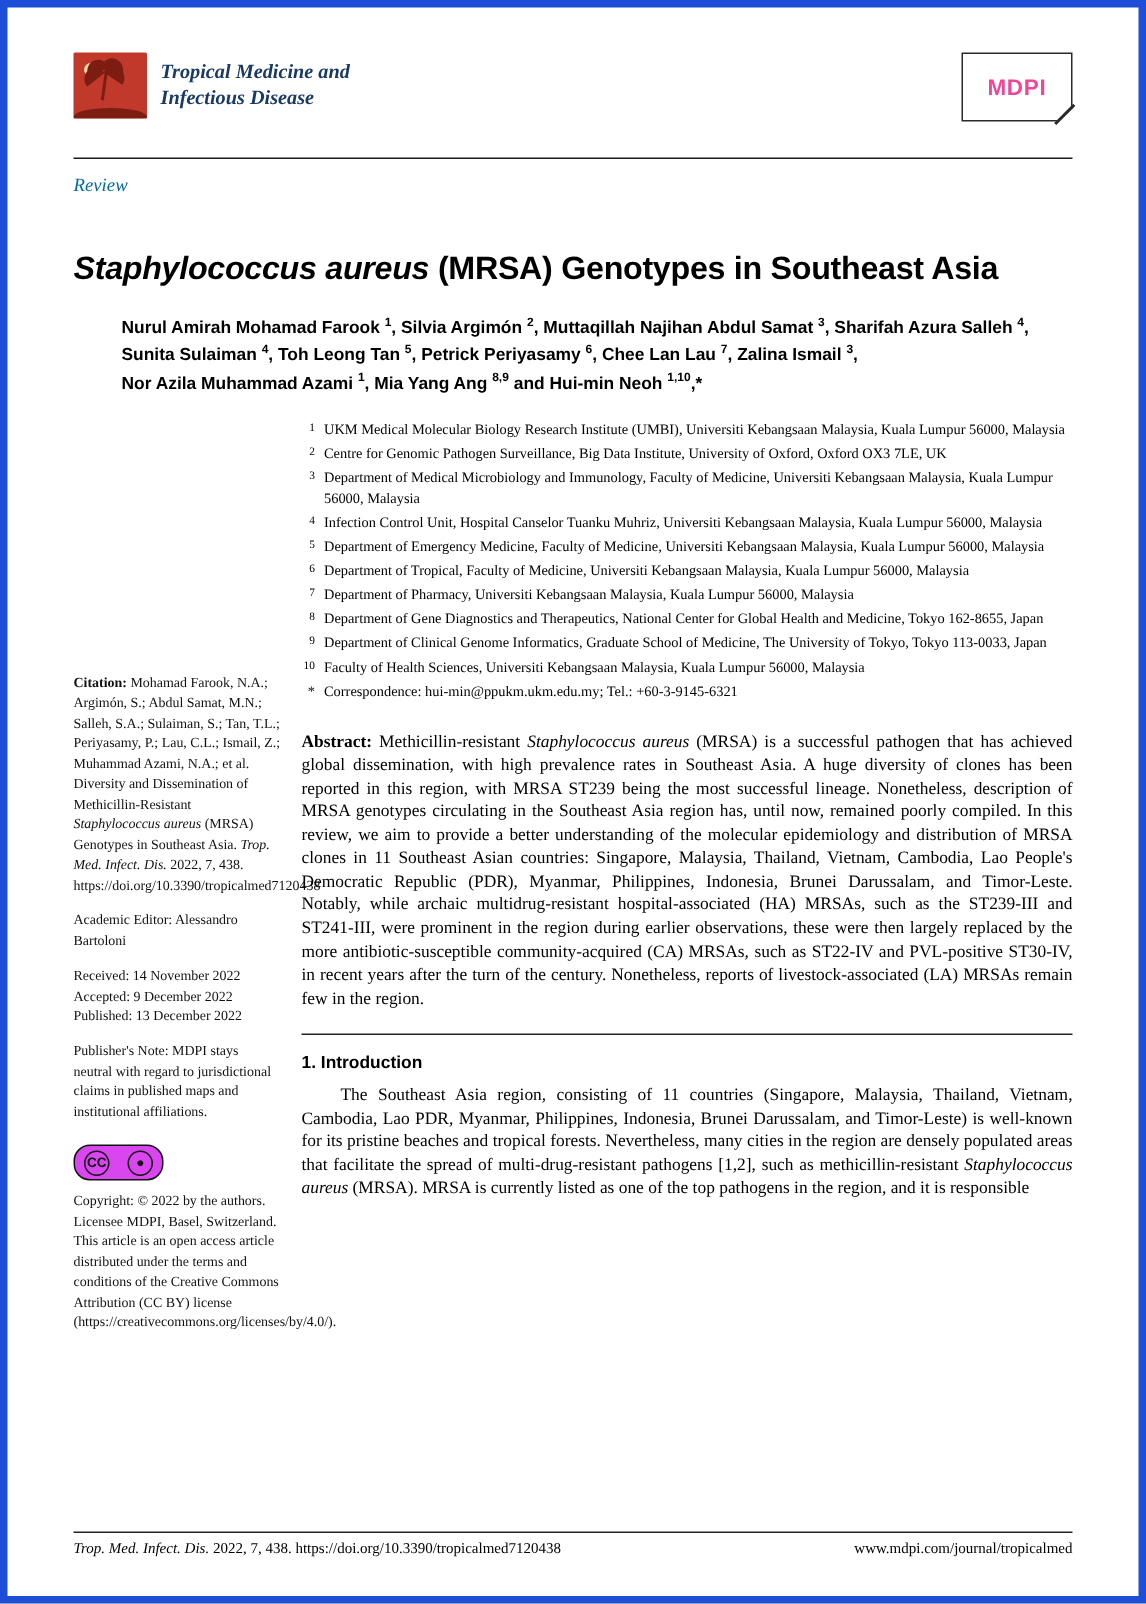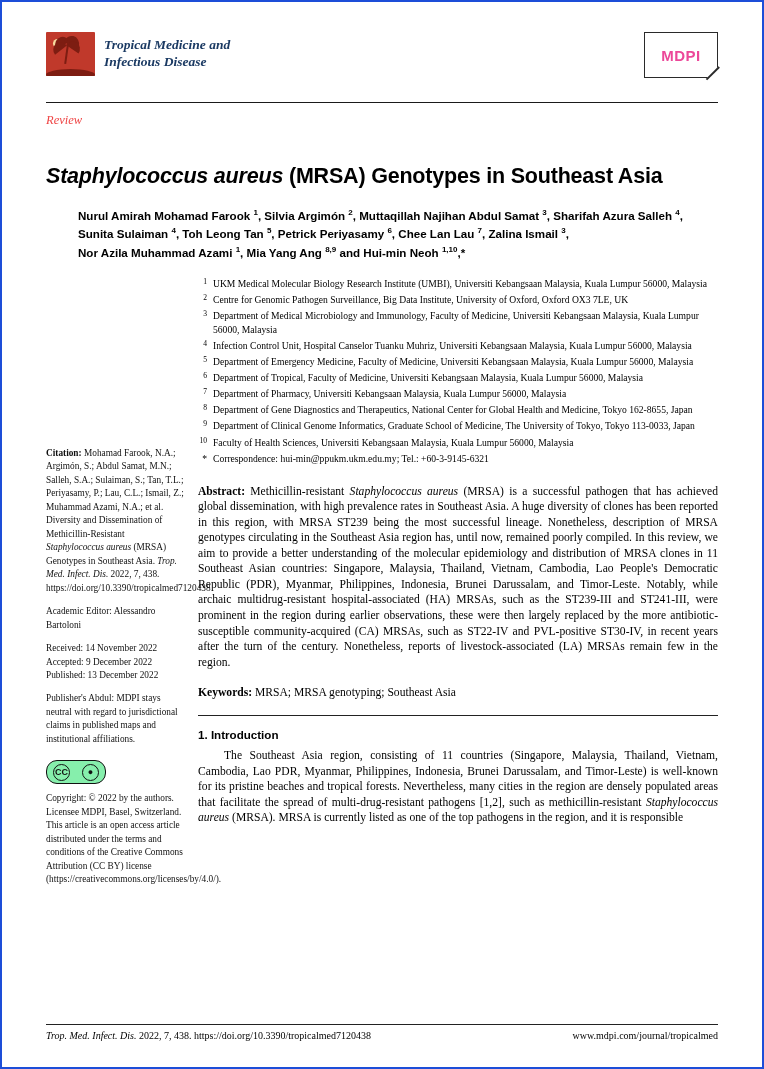--- a/index.html
+++ b/index.html
@@ -9,21 +9,21 @@
   }
   .page {
     width: 764px;
     height: 1069px;
     background: #ffffff;
     position: relative;
     box-sizing: border-box;
     font-family: "Liberation Serif", serif;
     color: #000;
     overflow: hidden;
-    border: 2px solid #1d4ed8;
+    border: 5px solid #1d4ed8;
   }
   .inner {
     position: absolute;
     left: 44px;
     right: 44px;
     top: 30px;
     bottom: 24px;
   }
 
   
@@ -120,21 +120,21 @@
   .rule {
     border-top: 1px solid #1a1a1a;
     margin-top: 4px;
   }
 
   
   .article-type {
     font-size: 12.5px;
     font-style: italic;
     margin-top: 10px;
-    color: #ef4444;
+    color: #0369a1;
   }
   .title {
     font-family: "Liberation Sans", sans-serif;
     font-size: 21.5px;
     font-weight: bold;
     line-height: 1.27;
     margin-top: 8px;
     letter-spacing: -0.2px;
   }
   .title .ital { font-style: italic; }
@@ -193,21 +193,21 @@
   .citation-block .ital { font-style: italic; }
   .sep-space { height: 12px; }
 
   .cc-box {
     margin-top: 14px;
     width: 58px; height: 22px;
     border: 1px solid #111;
     border-radius: 11px;
     display: flex;
     align-items: flex-end;
-    background: #86efac;
+    background: #d946ef;
     overflow: hidden;
   }
   .cc-box .seg {
     width: 29px; height: 100%;
     display: flex; align-items: center; justify-content: center;
     font-family: "Liberation Sans", sans-serif;
     font-size: 11px;
     font-weight: bold;
   }
   .cc-box .seg span {
@@ -328,21 +328,21 @@
           <span class="lbl">Academic Editor:</span><span> Alessandro Bartoloni</span>
         </div>
 
         <div style="height:10px"></div>
         <div>Received: 14 November 2022</div>
         <div>Accepted: 9 December 2022</div>
         <div>Published: 13 December 2022</div>
 
         <div style="height:10px"></div>
         <div>
-          <span class="lbl">Publisher's Abdul:</span><span> MDPI stays neutral with regard to jurisdictional claims in published maps and institutional affiliations.</span>
+          <span class="lbl">Publisher's Note:</span><span> MDPI stays neutral with regard to jurisdictional claims in published maps and institutional affiliations.</span>
         </div>
 
         <div class="cc-box">
           <div class="seg">
               <span>CC</span>
             </div>
           <div class="seg">
               <span>●</span>
             </div>
         </div>
@@ -401,23 +401,20 @@
               <div class="body">Correspondence: hui-min@ppukm.ukm.edu.my; Tel.: +60-3-9145-6321</div>
             </div>
         </div>
 
         <div style="height:14px"></div>
 
         <div class="abstract">
           <span class="lbl">Abstract:</span><span> Methicillin-resistant </span><span class="ital">Staphylococcus aureus</span><span> (MRSA) is a successful pathogen that has achieved global dissemination, with high prevalence rates in Southeast Asia. A huge diversity of clones has been reported in this region, with MRSA ST239 being the most successful lineage. Nonetheless, description of MRSA genotypes circulating in the Southeast Asia region has, until now, remained poorly compiled. In this review, we aim to provide a better understanding of the molecular epidemiology and distribution of MRSA clones in 11 Southeast Asian countries: Singapore, Malaysia, Thailand, Vietnam, Cambodia, Lao People's Democratic Republic (PDR), Myanmar, Philippines, Indonesia, Brunei Darussalam, and Timor-Leste. Notably, while archaic multidrug-resistant hospital-associated (HA) MRSAs, such as the ST239-III and ST241-III, were prominent in the region during earlier observations, these were then largely replaced by the more antibiotic-susceptible community-acquired (CA) MRSAs, such as ST22-IV and PVL-positive ST30-IV, in recent years after the turn of the century. Nonetheless, reports of livestock-associated (LA) MRSAs remain few in the region.</span>
         </div>
 
-        <div class="keywords">
-          <span class="lbl">Keywords:</span><span> MRSA; MRSA genotyping; Southeast Asia</span>
-        </div>
 
         <div class="hr-thin"></div>
 
         <div class="sec-head">1. Introduction</div>
         <div class="body-par">
           <span>The Southeast Asia region, consisting of 11 countries (Singapore, Malaysia, Thailand, Vietnam, Cambodia, Lao PDR, Myanmar, Philippines, Indonesia, Brunei Darussalam, and Timor-Leste) is well-known for its pristine beaches and tropical forests. Nevertheless, many cities in the region are densely populated areas that facilitate the spread of multi-drug-resistant pathogens [1,2], such as methicillin-resistant </span><span class="ital">Staphylococcus aureus</span><span> (MRSA). MRSA is currently listed as one of the top pathogens in the region, and it is responsible</span>
         </div>
 
       </div>
     </div>

